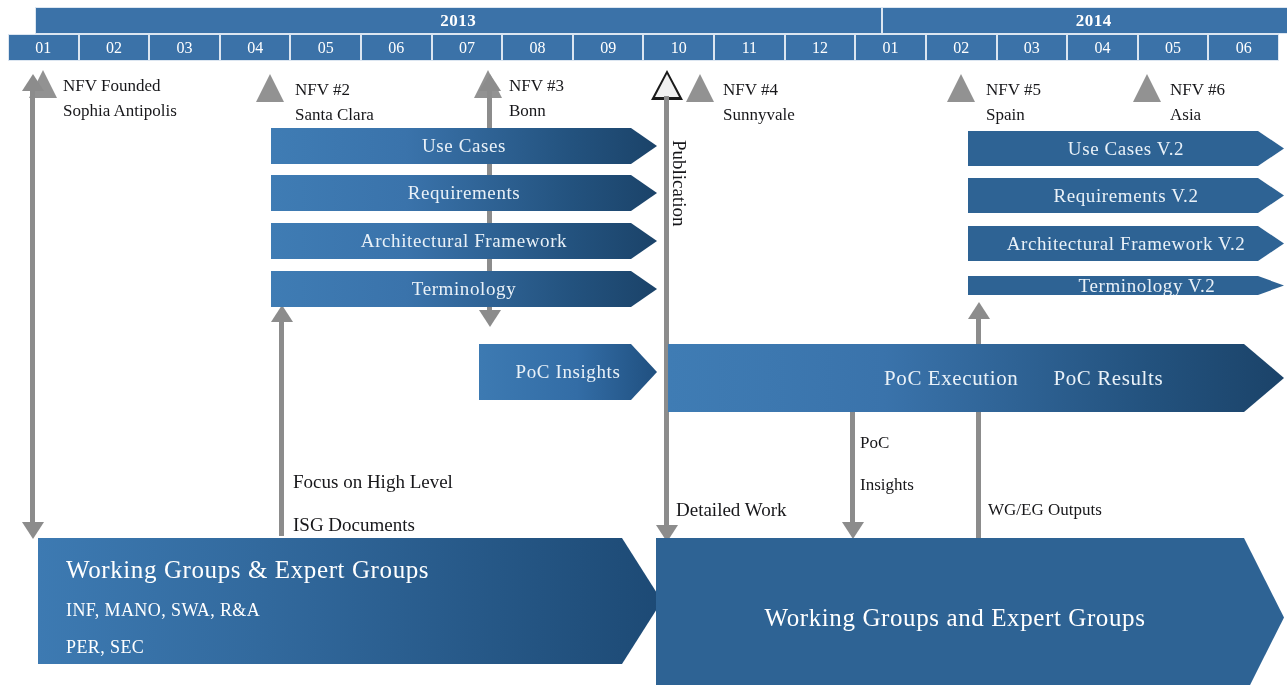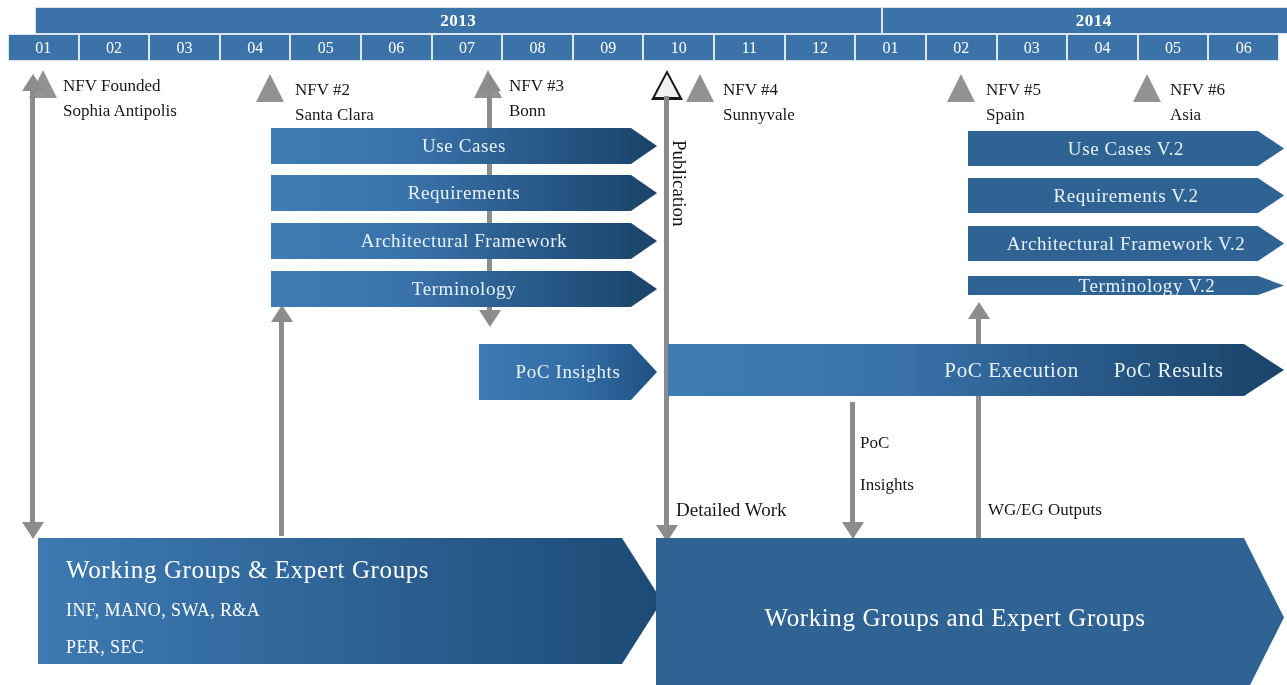--- a/index.html
+++ b/index.html
@@ -289,25 +289,29 @@
     <span class="bar-text">Architectural  Framework V.2</span>
   </div>
   <div class="bar solid arrow" style="left:968px; top:276px; width:316px; height:19px;padding-left:42px;">
     <span class="bar-text">Terminology V.2</span>
   </div>
 
   <div class="bar grad-soft arrow" style="left:479px; top:344px; width:178px; height:56px;">
     <span class="bar-text">PoC Insights</span>
   </div>
 
-  <div class="bar grad arrow-wide" style="left:668px; top:344px; width:616px; height:52px; justify-content:center;">
+  <div class="bar grad arrow-wide" style="left:668px; top:344px; width:616px; height:68px; justify-content:flex-start;">
     <span class="bar-text" style="margin-left:216px; font-size:21px;">PoC Execution</span>
     <span class="bar-text" style="margin-left:35px; font-size:21px;">PoC Results</span>
   </div>
 
+  <div class="note big" style="left:293px; top:468px;">
+    <div>Focus on High Level</div>
+    <div style="margin-top:14px;">ISG Documents</div>
+  </div>
 
   <div class="note big" style="left:676px; top:496px;">Detailed Work</div>
 
   <div class="note" style="left:860px; top:430px;">
     <div>PoC</div>
     <div style="margin-top:16px;">Insights</div>
   </div>
 
   <div class="note" style="left:988px; top:497px;">WG/EG Outputs</div>
 

